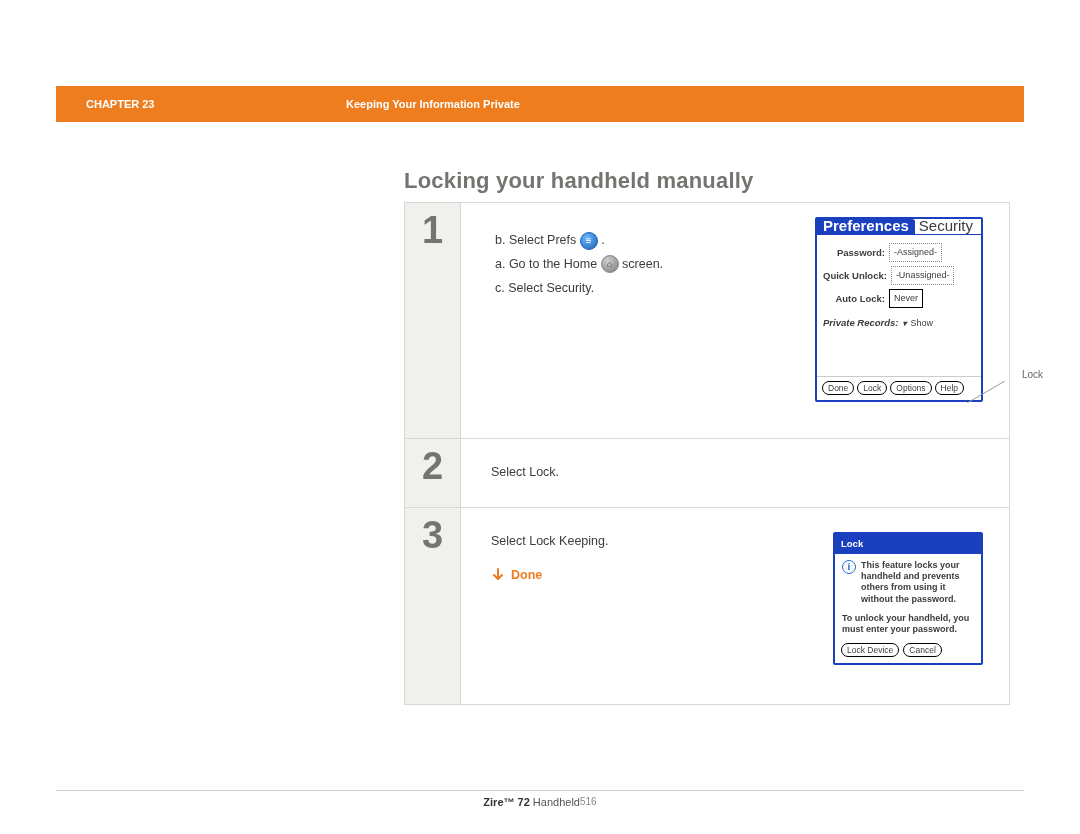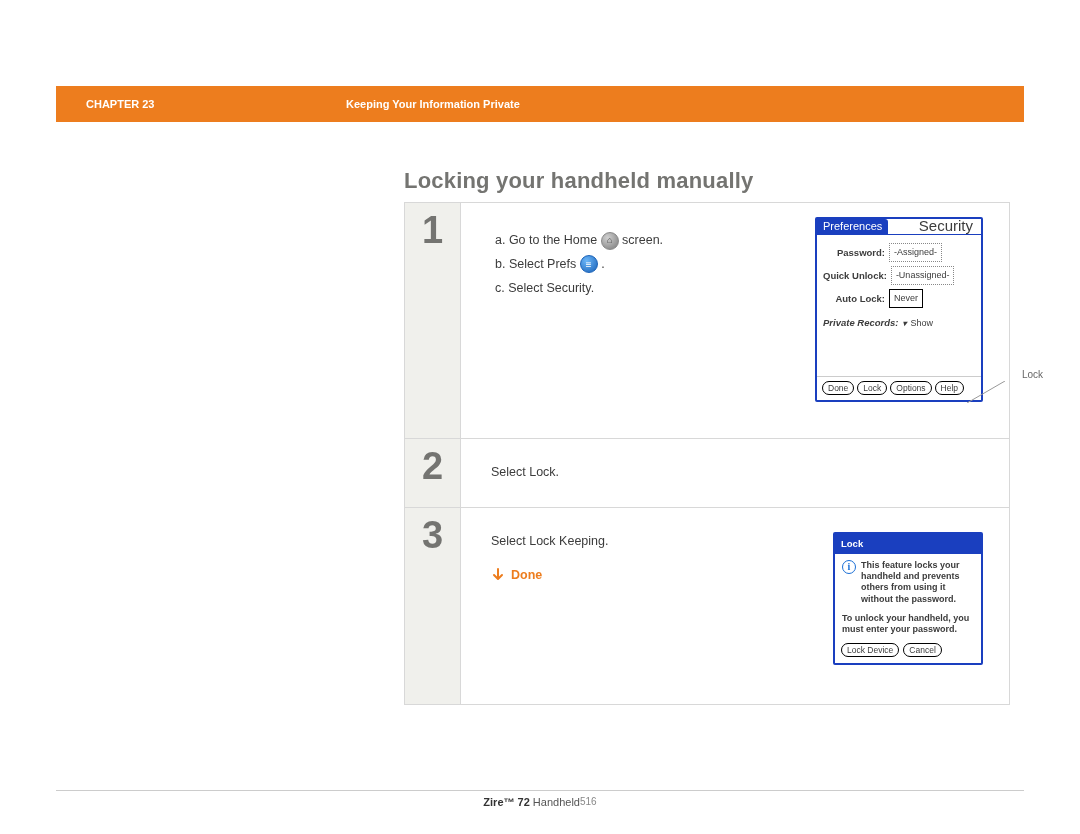--- a/index.html
+++ b/index.html
@@ -119,27 +119,27 @@
   .palm1-title {
     display: flex;
     background: #fff;
     border-bottom: 1px solid #1a3fbf;
     height: 16px;
     align-items: center;
   }
   .palm1-title-left {
     background: #1a3fbf;
     color: #fff;
-    font-weight: normal;
+    font-weight: bold;
     padding: 0 6px;
     height: 100%;
     display: flex;
     align-items: center;
     border-top-right-radius: 3px;
-    font-size: 11px;
+    font-size: 15px;
   }
   .palm1-title-right {
     margin-left: auto;
     padding-right: 8px;
     font-size: 15px;
   }
   .palm1-body { padding: 4px 6px 4px 6px; }
   .palm1-line {
     display: flex;
     align-items: center;
@@ -278,28 +278,28 @@
 
 <h1 class="page-title">Locking your handheld manually</h1>
 
 <div class="steps-area">
 
   <div class="step-row step1">
     <div class="step-num">1</div>
     <div class="step-body">
       <div class="sublist">
         <div>
+          <span>b.  Select Prefs </span>
+          <span class="inline-icon prefs">≡</span>
+          <span>.</span>
+        </div>
+        <div>
           <span>a.  Go to the Home </span>
           <span class="inline-icon">⌂</span>
           <span> screen.</span>
-        </div>
-        <div>
-          <span>b.  Select Prefs </span>
-          <span class="inline-icon prefs">≡</span>
-          <span>.</span>
         </div>
         <div>c.  Select Security.</div>
       </div>
 
       <div class="palm1">
         <div class="palm1-title">
           <span class="palm1-title-left">Preferences</span>
           <span class="palm1-title-right">Security</span>
         </div>
         <div class="palm1-body">

